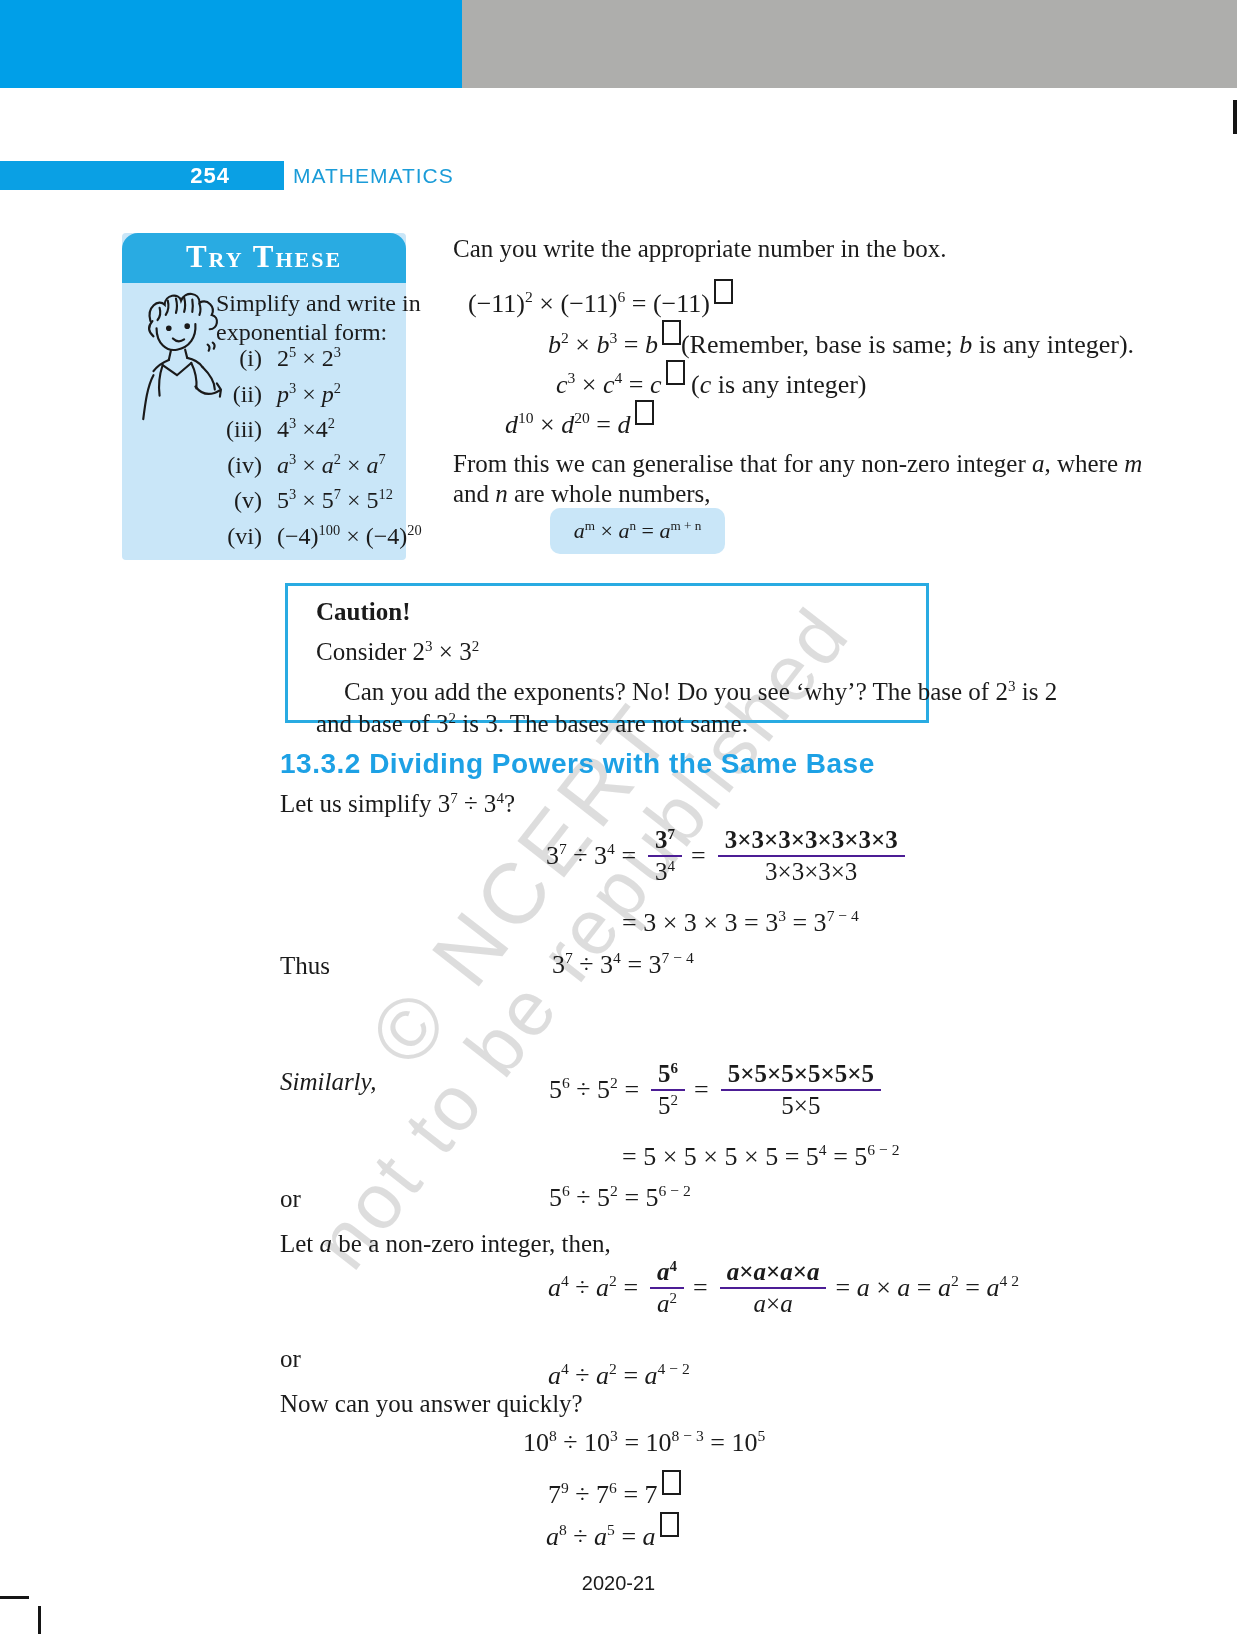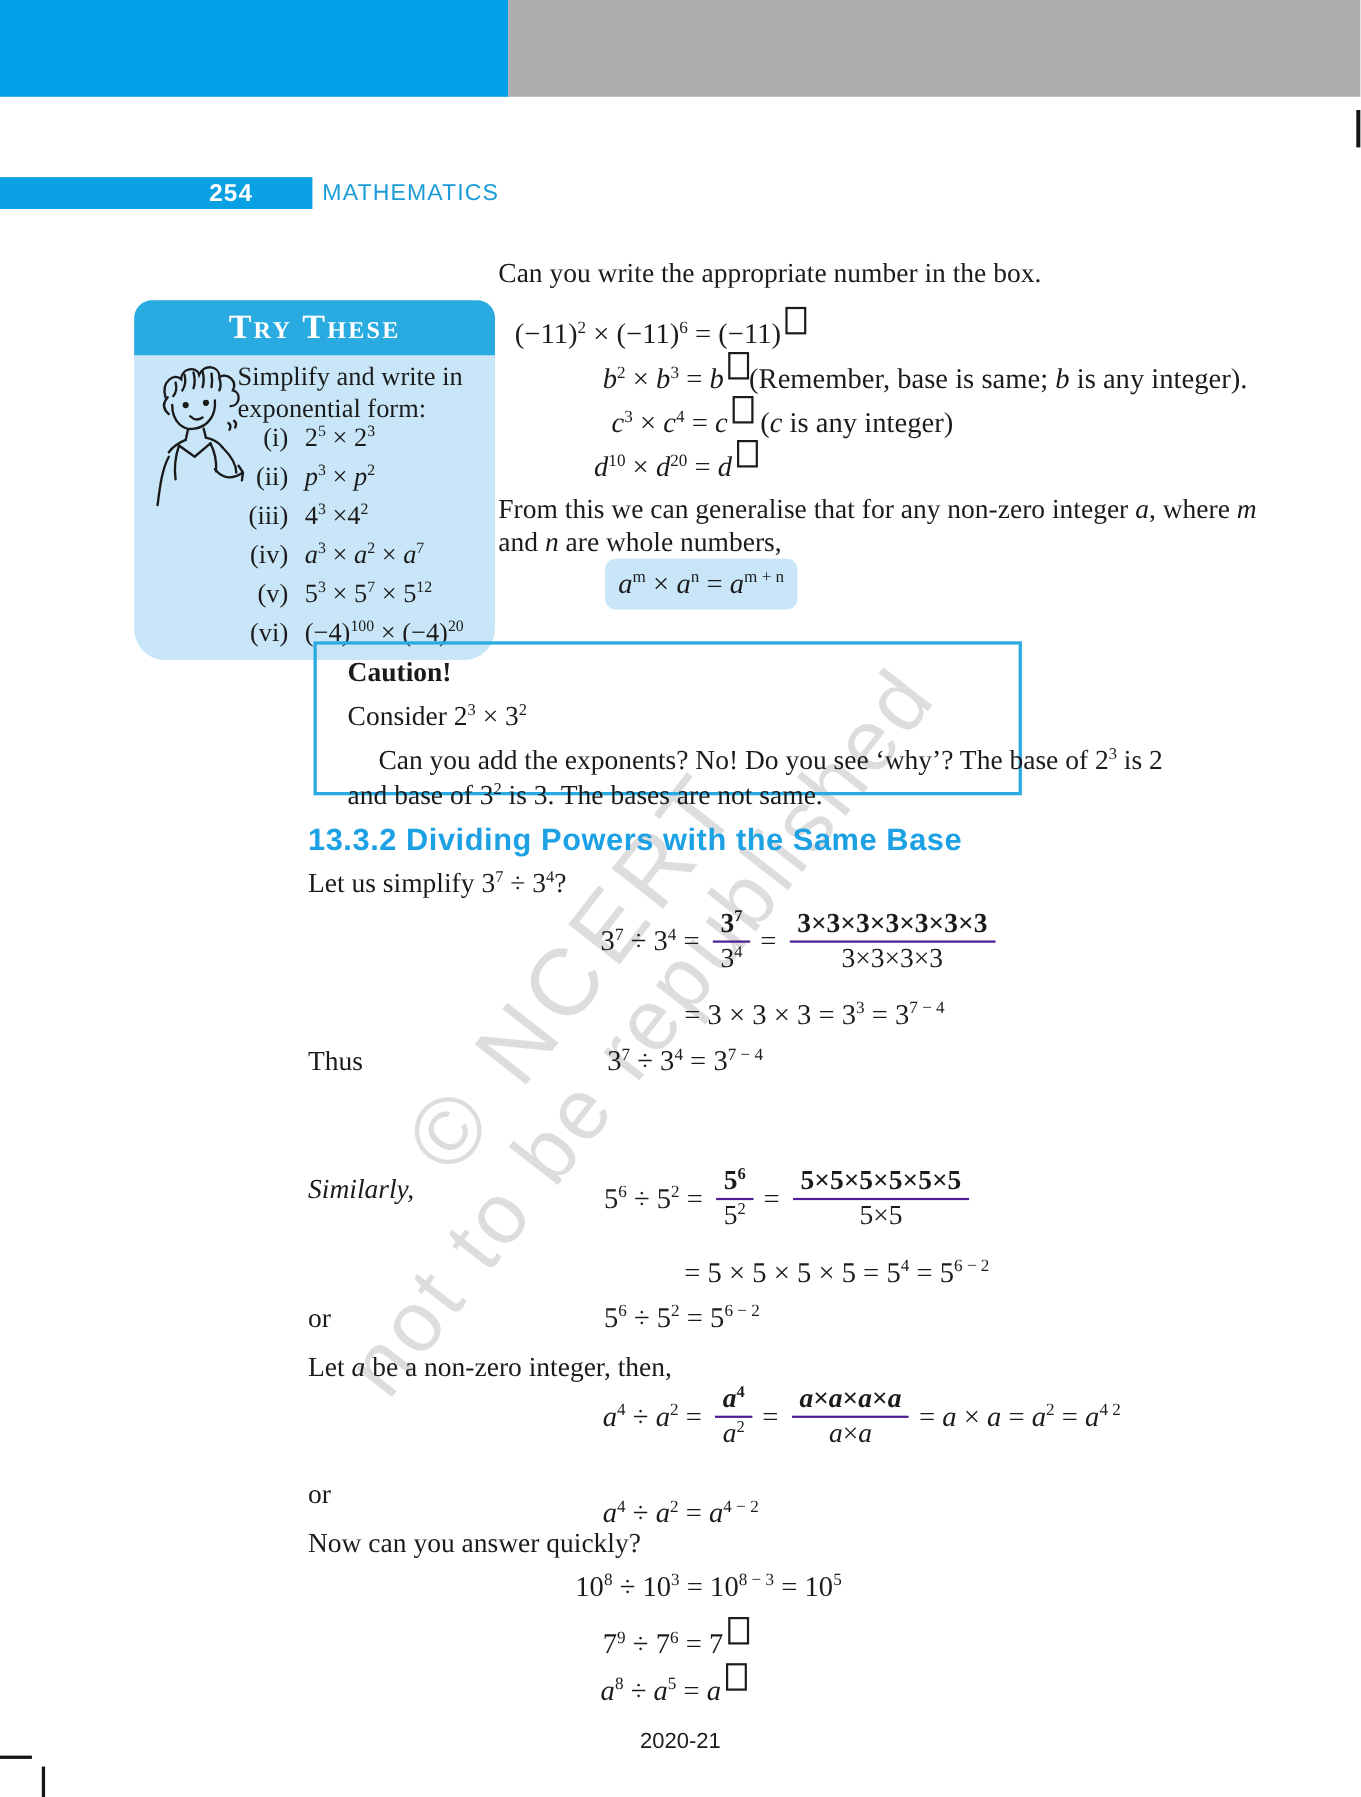--- a/index.html
+++ b/index.html
@@ -20,41 +20,41 @@
   .running-head{position:absolute;left:293px;top:164px;color:#1B9CD8;
                 font-family:"Liberation Sans",sans-serif;font-size:21px;letter-spacing:1px;}
 
   
   .wm{position:absolute;color:#c3c3c3;opacity:.55;font-family:"Liberation Sans",sans-serif;
       white-space:nowrap;transform-origin:0 100%;transform:rotate(-52deg);z-index:0;}
   .wm1{left:428px;top:985px;font-size:86px;letter-spacing:7px;}
   .wm2{left:368px;top:1195px;font-size:78px;letter-spacing:4px;}
 
   
-  .tt-box{position:absolute;left:122px;top:233px;width:328px;height:327px;background:#C9E6F8;border-radius:28px;z-index:2;margin-top:40px;}
+  .tt-box{position:absolute;left:122px;top:233px;width:284px;height:327px;background:#C9E6F8;border-radius:4px;z-index:2;}
   .tt-head{position:absolute;left:0;top:0;width:100%;height:50px;background:#29ABE2;border-radius:16px 16px 0 0;
            color:#ffffff;text-align:center;font-variant:small-caps;font-weight:bold;font-size:31px;line-height:48px;letter-spacing:2px;}
   .tt-intro{position:absolute;left:94px;top:56px;width:215px;font-size:24px;line-height:1.22;}
   .tt-items{position:absolute;left:0;top:108px;width:100%;}
   .tt-row{display:flex;height:35.5px;align-items:center;font-size:24px;}
   .tt-num{width:140px;text-align:right;flex:none;}
   .tt-expr{padding-left:15px;white-space:nowrap;}
   .kid{position:absolute;left:10px;top:52px;}
 
   
   .tline{position:absolute;font-size:25px;white-space:nowrap;z-index:2;}
   .mline{position:absolute;font-size:26px;white-space:nowrap;z-index:2;}
   i{font-style:italic;}
   sup{font-size:0.6em;line-height:0;}
 
   .ansbox{display:inline-block;width:15px;height:21px;border:2.6px solid #1b1b1b;
           vertical-align:8px;margin-left:4px;}
 
   .hl-formula{position:absolute;left:550px;top:508px;width:175px;height:46px;background:#C9E6F8;
-              border-radius:10px;font-size:26px;text-align:center;line-height:46px;z-index:2;}
+              border-radius:10px;font-size:22px;text-align:center;line-height:46px;z-index:2;}
 
   .caution-box{position:absolute;left:285px;top:583px;width:644px;height:140px;border:3px solid #29ABE2;
                box-sizing:border-box;background:transparent;z-index:2;}
   .caution-title{position:absolute;left:28px;top:12px;font-weight:bold;font-size:25px;}
   .caution-consider{position:absolute;left:28px;top:52px;font-size:25px;}
   .caution-para{position:absolute;left:28px;top:90px;width:745px;font-size:25px;line-height:1.26;text-indent:28px;}
 
   .section-heading{position:absolute;left:280px;top:748px;font-family:"Liberation Sans",sans-serif;
                    font-weight:bold;font-size:28px;color:#1DA1E5;letter-spacing:0.5px;white-space:nowrap;z-index:2;}
 
@@ -138,21 +138,21 @@
           <span class="tt-num">(vi)</span>
           <span class="tt-expr">(−4)<sup>100</sup> × (−4)<sup>20</sup></span>
         </div>
     </div>
   </div>
 
   <div class="tline" style="left:453px;top:235px;">Can you write the appropriate number in the box.</div>
   <div class="mline" style="left:468px;top:279px;"><span>(−11)<sup>2</sup> × (−11)<sup>6</sup> = (−11)</span><span class="ansbox"></span></div>
   <div class="mline" style="left:548px;top:320px;"><span><i>b</i><sup>2</sup> × <i>b</i><sup>3</sup> = <i>b</i></span><span class="ansbox"></span><span>(Remember, base is same; <i>b</i> is any integer).</span></div>
   <div class="mline" style="left:556px;top:360px;"><span><i>c</i><sup>3</sup> × <i>c</i><sup>4</sup> = <i>c</i></span><span class="ansbox"></span><span> (<i>c</i> is any integer)</span></div>
-  <div class="mline" style="left:540px;top:400px;"><span><i>d</i><sup>10</sup> ×  <i>d</i><sup>20</sup> = <i>d</i></span><span class="ansbox"></span></div>
+  <div class="mline" style="left:505px;top:400px;"><span><i>d</i><sup>10</sup> ×  <i>d</i><sup>20</sup> = <i>d</i></span><span class="ansbox"></span></div>
   <div class="tline" style="left:453px;top:450px;">From this we can generalise that for any non-zero integer <i>a</i>, where <i>m</i></div>
   <div class="tline" style="left:453px;top:480px;">and <i>n</i> are whole numbers,</div>
   <div class="hl-formula"><i>a</i><sup>m</sup> × <i>a</i><sup>n</sup> = <i>a</i><sup>m + n</sup></div>
 
   <div class="caution-box">
     <div class="caution-title">Caution!</div>
     <div class="caution-consider">Consider 2<sup>3</sup> × 3<sup>2</sup></div>
     <div class="caution-para">Can you add the exponents? No! Do you see ‘why’? The base of 2<sup>3</sup> is 2 and base of 3<sup>2</sup> is 3. The bases are not same.</div>
   </div>
 

